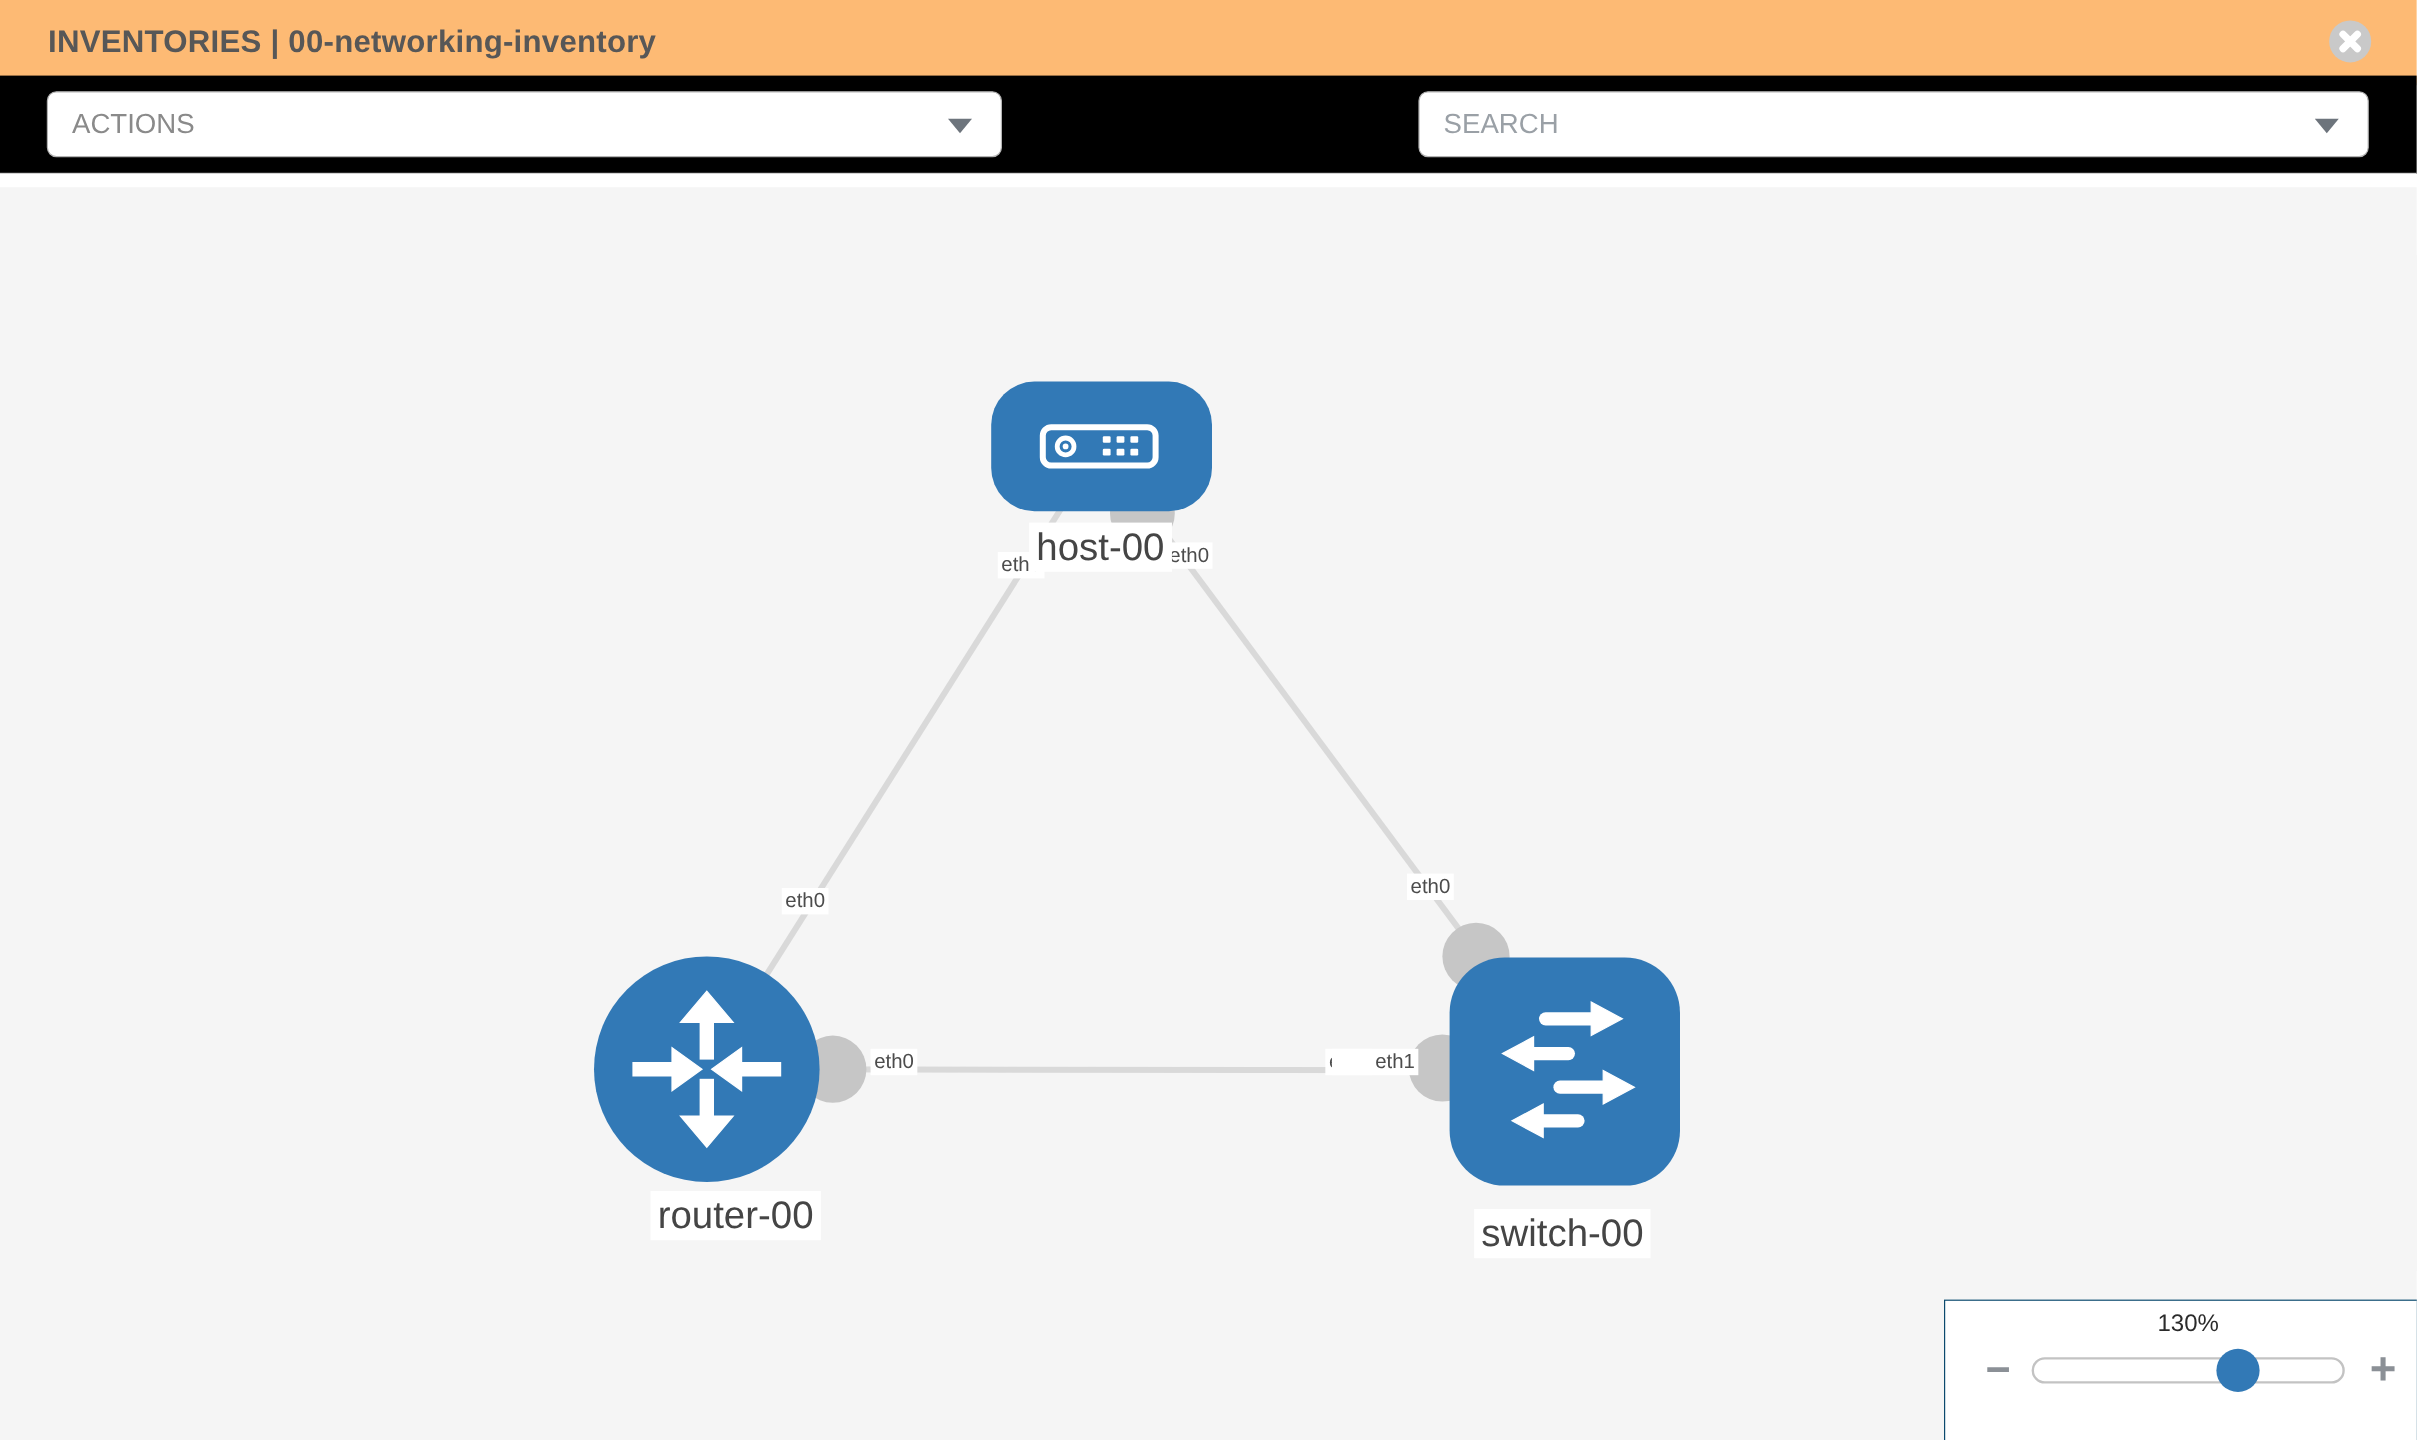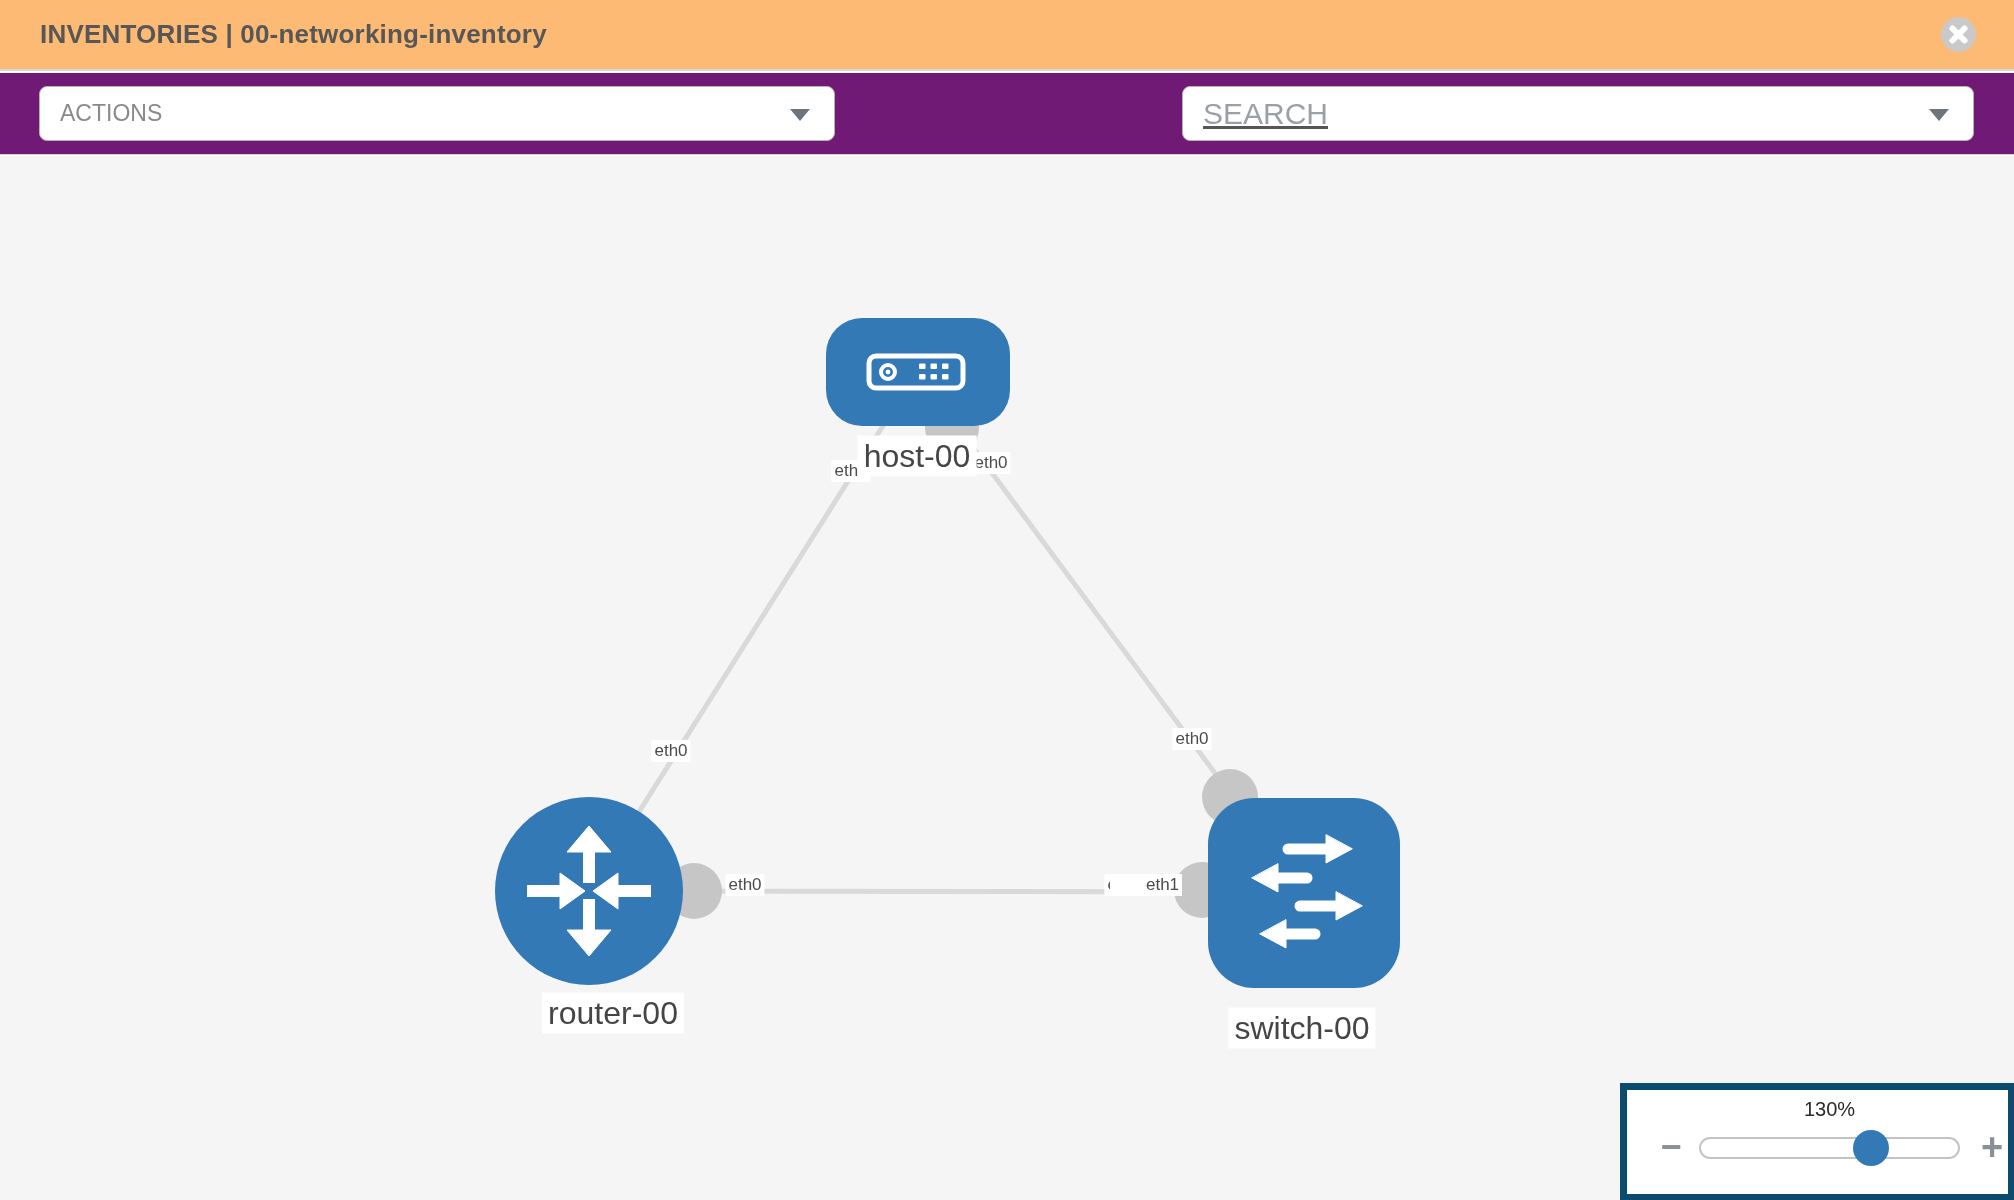--- a/index.html
+++ b/index.html
@@ -16,33 +16,33 @@
 
   
   .header{position:absolute;left:0;top:0;width:2014px;height:71px;background:#fdba74;
     border-bottom:2px solid #d8d8d8;}
   .page-title{position:absolute;left:40px;top:19px;font-size:26px;font-weight:700;
     color:#575757;letter-spacing:.2px;}
   .close-btn{position:absolute;left:1941px;top:17px;width:35px;height:35px;border:none;
     border-radius:50%;background:#c9c9c9;cursor:pointer;padding:0;}
 
   
-  .toolbar{position:absolute;left:0;top:73px;width:2014px;height:82px;background:#701a75;
+  .toolbar{position:absolute;left:0;top:63px;width:2014px;height:82px;background:#000000;
     border-bottom:1px solid #d2d2d2;}
   .select{position:absolute;top:13px;height:55px;background:#fff;border:1px solid #b3b3b3;
     border-radius:8px;cursor:pointer;}
   .select-actions{left:39px;width:796px;}
   .select-search{left:1182px;width:792px;}
   .select-label{position:absolute;left:20px;top:0;line-height:53px;font-size:23px;color:#8a8a8a;}
   .caret{position:absolute;right:24px;top:22px;width:0;height:0;
     border-left:10px solid transparent;border-right:10px solid transparent;
     border-top:12px solid #6d747c;}
   .search-input{position:absolute;left:0;top:0;width:730px;height:53px;border:none;outline:none;
-    background:transparent;font-size:30px;color:#555;padding-left:20px;
-    font-family:"Liberation Sans",sans-serif;text-decoration:underline;}
+    background:transparent;font-size:23px;color:#555;padding-left:20px;
+    font-family:"Liberation Sans",sans-serif;}
   .search-input::placeholder{color:#9aa0a6;opacity:1;}
   .tool-btn{position:absolute;top:95px;background:transparent;border:none;cursor:pointer;padding:0;}
   .tool-btn.wrench{left:1046px;}
   .tool-btn.key{left:1116px;}
 
   
   .canvas{position:absolute;left:0;top:156px;width:2014px;height:1044px;background:var(--canvas-bg);}
   svg.topo{position:absolute;left:0;top:0;}
   .link-line{stroke:var(--link-gray);stroke-width:5;}
   .bubble{fill:var(--bubble-gray);}
@@ -51,21 +51,21 @@
   .ifill{fill:#fff;}
 
   .diagram-label{position:absolute;transform:translate(-50%,-50%);background:#fff;
     color:#4c4c4c;white-space:nowrap;text-align:right;}
   .iface-label{font-size:17px;padding:1px 3px;z-index:5;}
   .iface-label.front{z-index:6;padding-left:36px;}
   .node-label{font-size:32px;padding:2px 6px;color:#454545;z-index:5;}
 
   
   .zoom-panel{position:absolute;left:1620px;top:927px;width:395px;height:118px;background:#fff;
-    border:7px solid #0c4a6e;z-index:10;}
+    border:1px solid #0c4a6e;z-index:10;}
   .zoom-level{position:absolute;left:72px;top:8px;width:261px;text-align:center;
     font-size:20px;color:#2b2b2b;}
   .zoom-sign{position:absolute;top:40px;width:40px;height:36px;line-height:34px;text-align:center;
     font-size:36px;font-weight:700;color:#8b9096;cursor:pointer;user-select:none;}
   .zoom-out{left:24px;}
   .zoom-in{left:345px;font-size:38px;}
   .slider-track{position:absolute;left:72px;top:47px;width:261px;height:22px;background:#fff;
     border:2px solid #c3c3c3;border-radius:12px;cursor:pointer;}
   .slider-thumb{position:absolute;left:152px;top:-9px;width:36px;height:36px;border-radius:50%;
     background:var(--node-blue);cursor:grab;}

